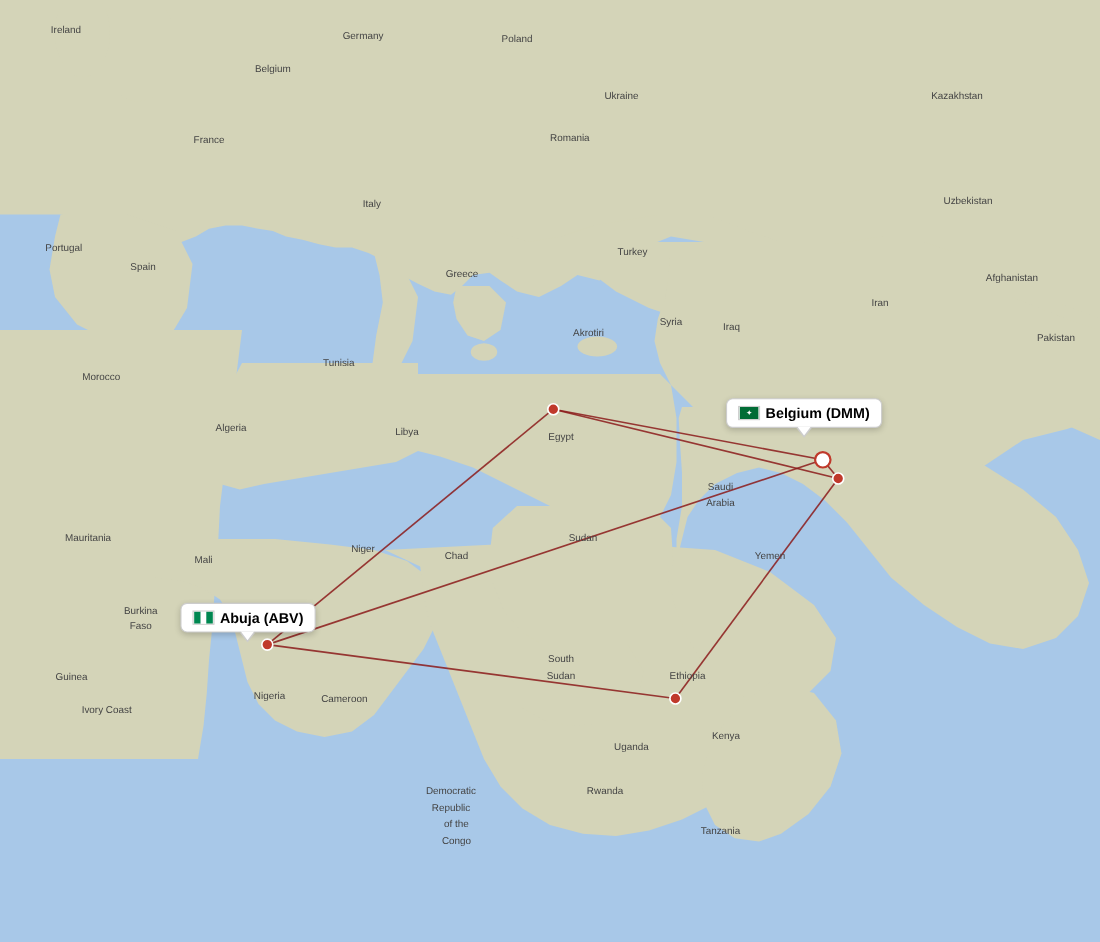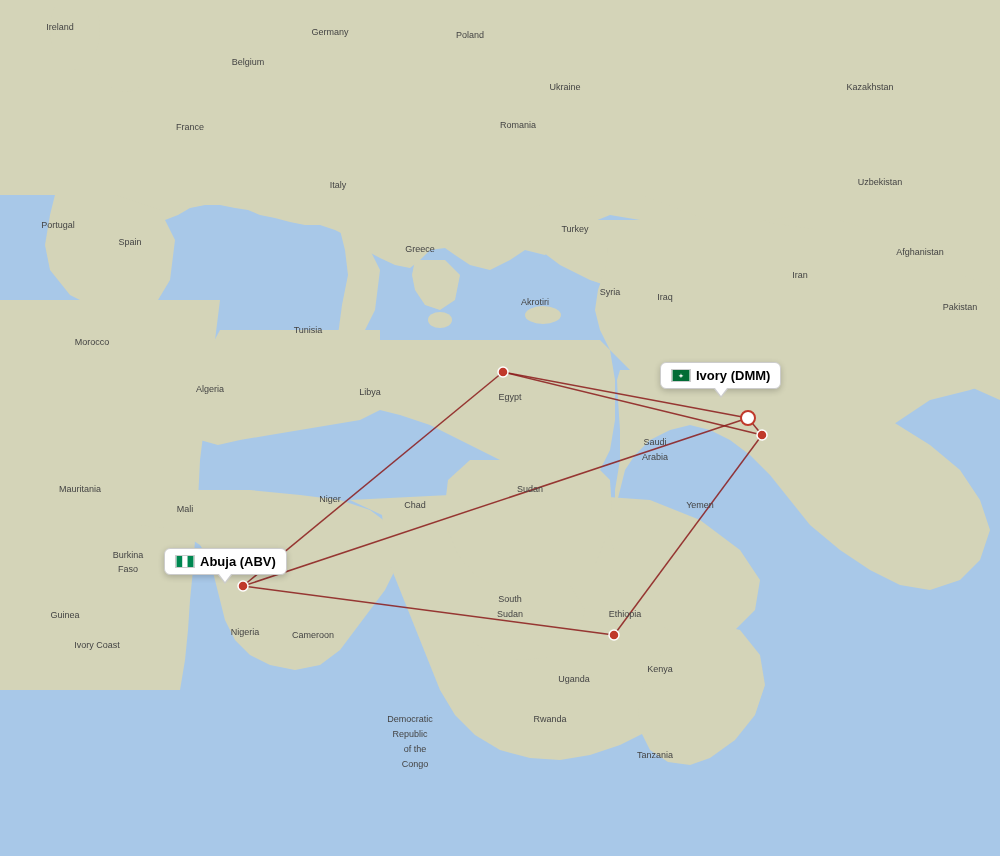--- a/index.html
+++ b/index.html
@@ -193,15 +193,15 @@
     </svg>
     <span>Abuja (ABV)</span>
   </div>
 
   <div class="tooltip" style="left: 660px; top: 362px;">
 
     <svg width="20" height="13" viewBox="0 0 20 13" style="border:1px solid #ccc; flex-shrink:0;">
       <rect width="20" height="13" fill="#006c35"></rect>
       <text x="10" y="9" font-size="7" fill="white" text-anchor="middle" font-family="Arial">✦</text>
     </svg>
-    <span>Ivory (DMM)</span>
+    <span>Belgium (DMM)</span>
   </div>
 </div>
 
 </body></html>

